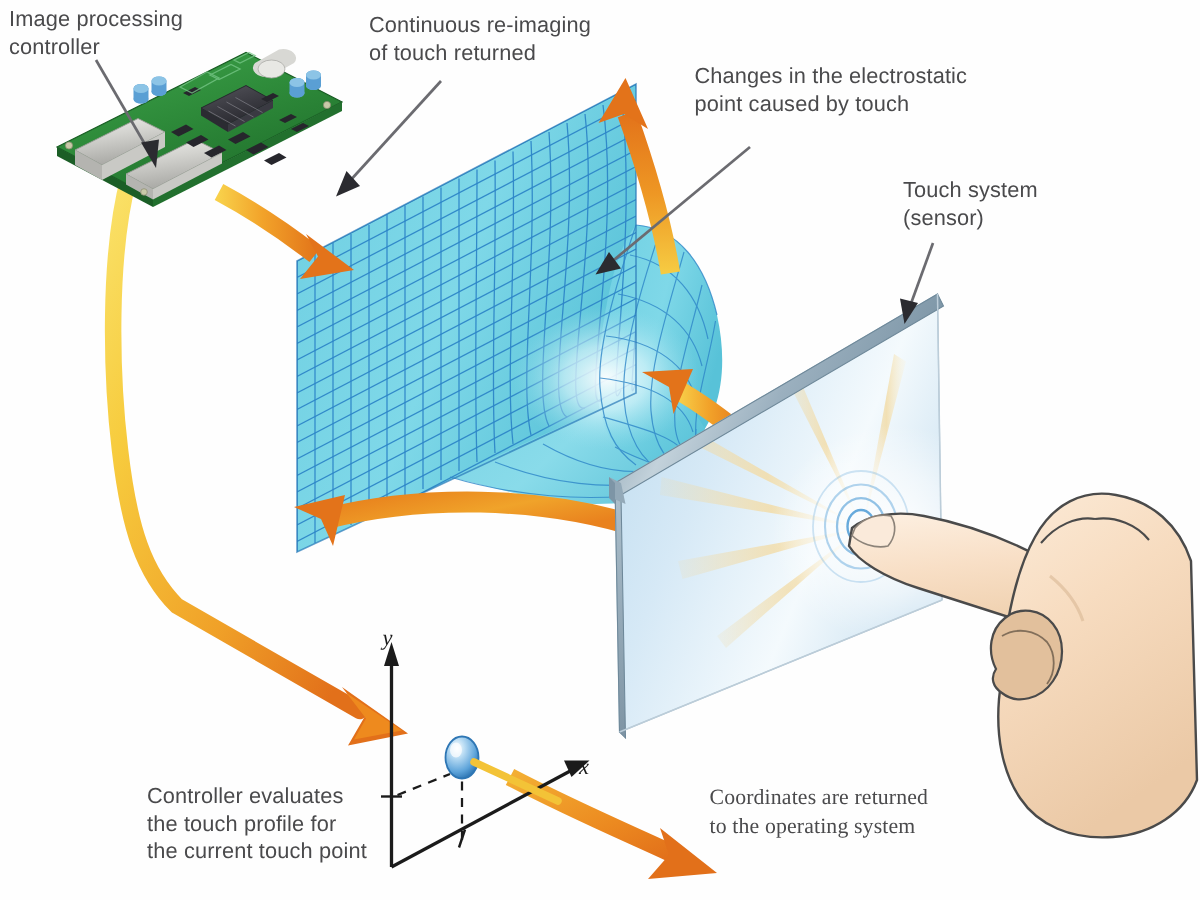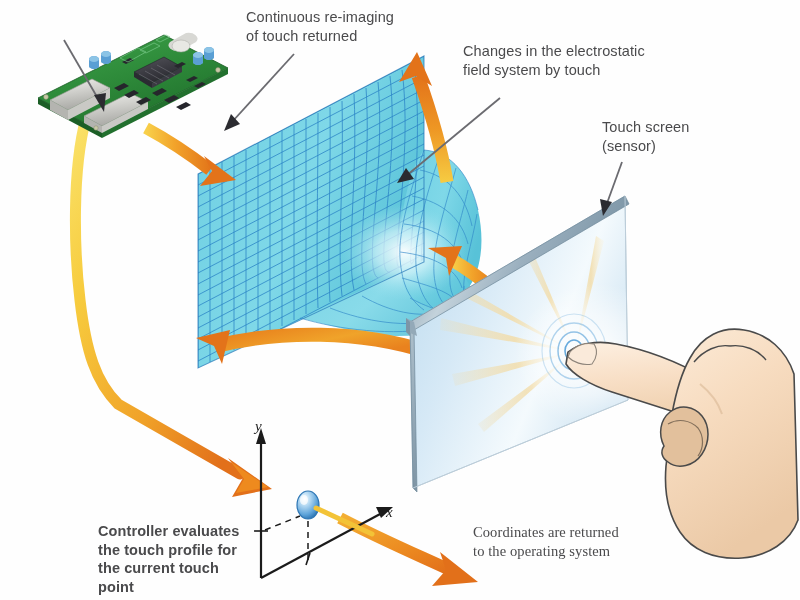--- a/index.html
+++ b/index.html
@@ -32,21 +32,21 @@
     line-height: 1.28;
     color: #4a4a4c;
     letter-spacing: 0.1px;
     white-space: pre-line;
     font-weight: 400;
   }
   #label-image-processing-controller { left: 6px;   top: 4px;   width: 150px; }
   #label-continuous-reimaging       { left: 246px; top: 8px;   width: 180px; }
   #label-changes-electrostatic      { left: 463px; top: 42px;  width: 210px; }
   #label-touch-screen-sensor        { left: 602px; top: 118px; width: 130px; }
-  #label-controller-evaluates       { left: 98px;  top: 522px; width: 160px; font-weight: bold; }
+  #label-controller-evaluates       { left: 98px;  top: 522px; width: 160px; }
   #label-coordinates-returned       { left: 473px; top: 523px; width: 190px; font-family: Liberation Serif, serif; }
 
   .axis-letter {
     position: absolute;
     font-family: "Liberation Serif", serif;
     font-style: italic;
     font-size: 15px;
     color: #1b1b1b;
   }
   #axis-label-y { left: 255px; top: 418px; }
@@ -462,28 +462,30 @@
 
       <path d="M 500,98 L 406,176" fill="none" stroke="#6b6b70" stroke-width="1.8"></path>
       <path d="M 397,183 L 406,168 L 414,179 Z" fill="#2b2b30"></path>
 
       <path d="M 622,162 L 606,206" fill="none" stroke="#6b6b70" stroke-width="1.8"></path>
       <path d="M 603,216 L 600,199 L 612,202 Z" fill="#2b2b30"></path>
     </g>
 
   </svg>
 
+  <div class="callout-label" id="label-image-processing-controller">Image processing
+controller</div>
 
   <div class="callout-label" id="label-continuous-reimaging">Continuous re-imaging
 of touch returned</div>
 
   <div class="callout-label" id="label-changes-electrostatic">Changes in the electrostatic
-field system by touch</div>
-
-  <div class="callout-label" id="label-touch-screen-sensor">Touch screen
+point caused by touch</div>
+
+  <div class="callout-label" id="label-touch-screen-sensor">Touch system
 (sensor)</div>
 
   <div class="callout-label" id="label-controller-evaluates">Controller evaluates
 the touch profile for
 the current touch point</div>
 
   <div class="callout-label" id="label-coordinates-returned">Coordinates are returned
 to the operating system</div>
 
   <div class="axis-letter" id="axis-label-y">y</div>

